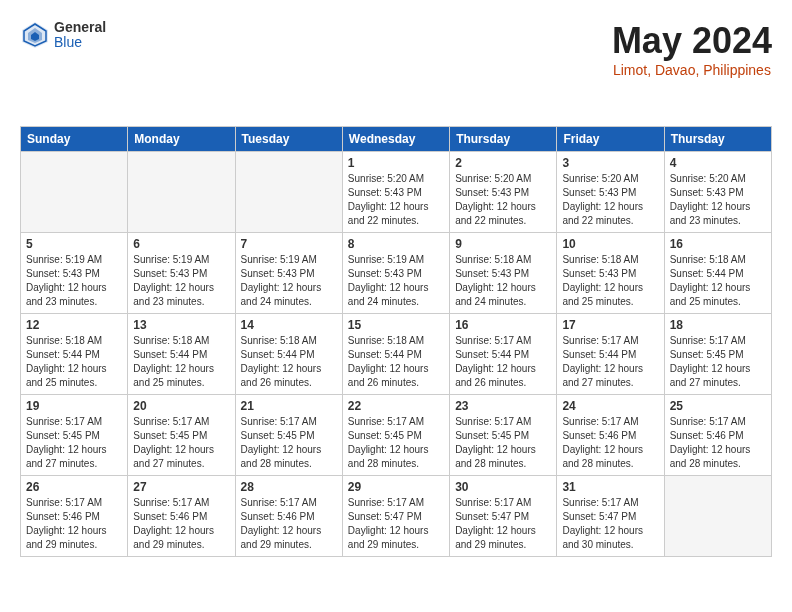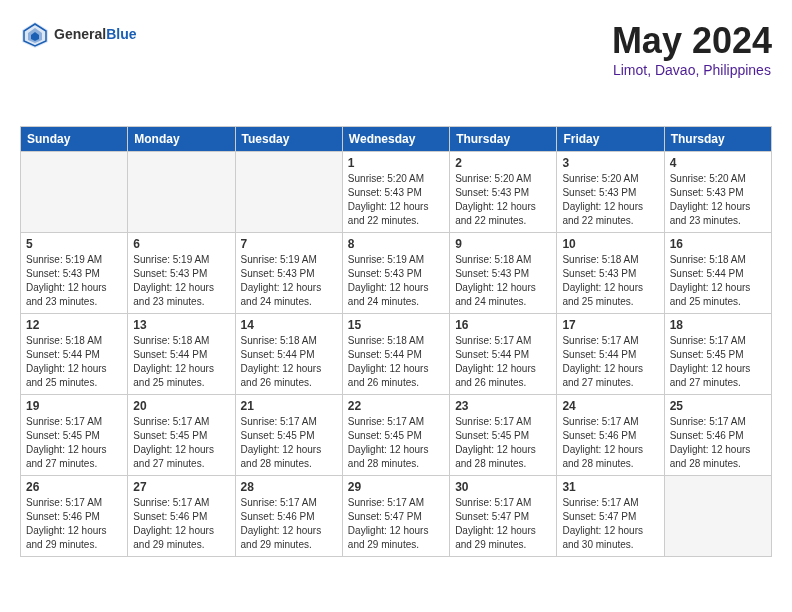--- a/index.html
+++ b/index.html
@@ -21,47 +21,48 @@
       align-items: flex-start;
       margin-bottom: 10px;
     }
     .logo {
       display: flex;
       align-items: center;
       gap: 4px;
     }
     .logo-text {
       display: flex;
+      flex-direction: column;
       line-height: 1.1;
     }
     .logo-general {
       font-size: 14px;
       font-weight: bold;
       color: #333;
     }
     .logo-blue {
       font-size: 14px;
-      font-weight: bold;
+      font-weight: normal;
       color: #1a5fb4;
     }
     .logo-icon {
       width: 30px;
       height: 30px;
     }
     .title-section {
       text-align: center;
     }
     .month-title {
       font-size: 36px;
       font-weight: bold;
       color: #222;
     }
     .subtitle {
       font-size: 14px;
-      color: #4c1d95;
+      color: #c2410c;
     }
     .calendar {
       width: 100%;
       border-collapse: collapse;
       table-layout: fixed;
       margin-top: 48px;
     }
     .calendar th {
       background-color: #1a5fb4;
       color: #fff;

